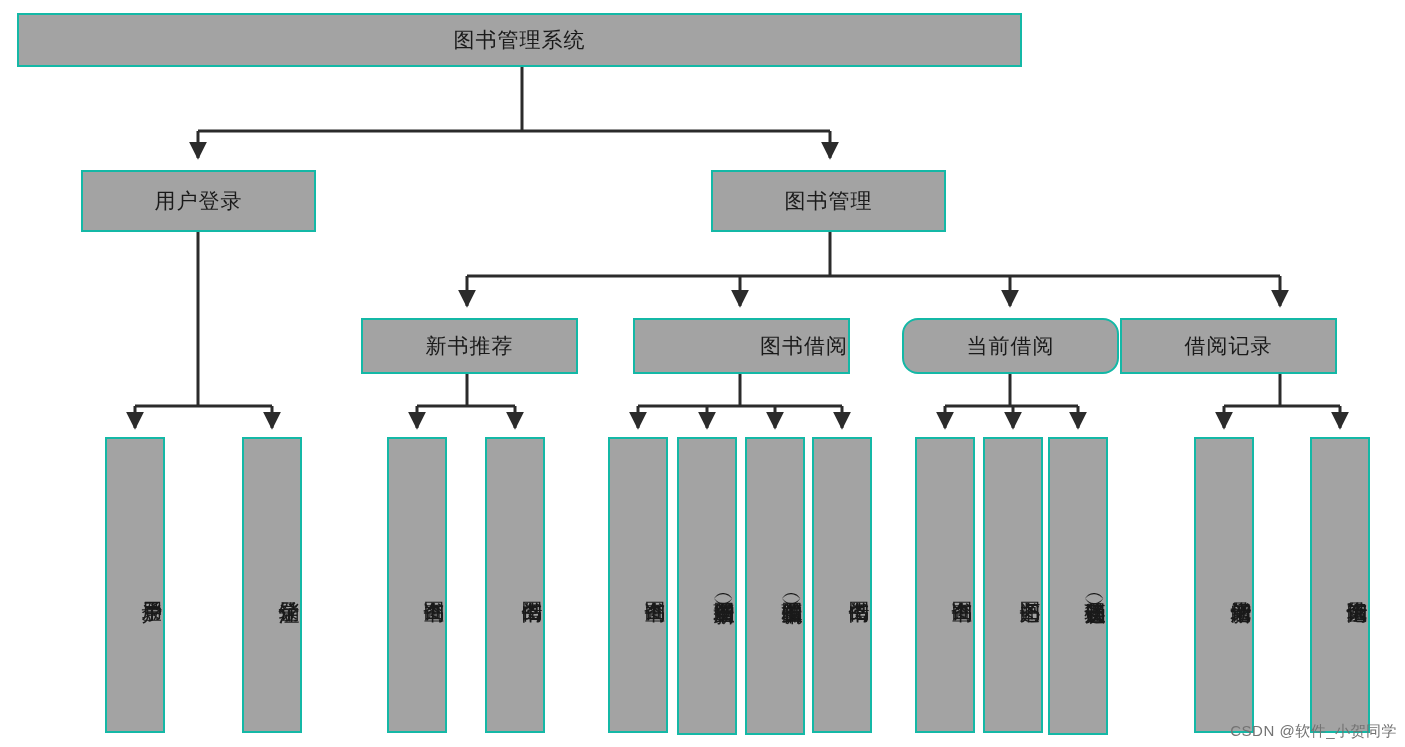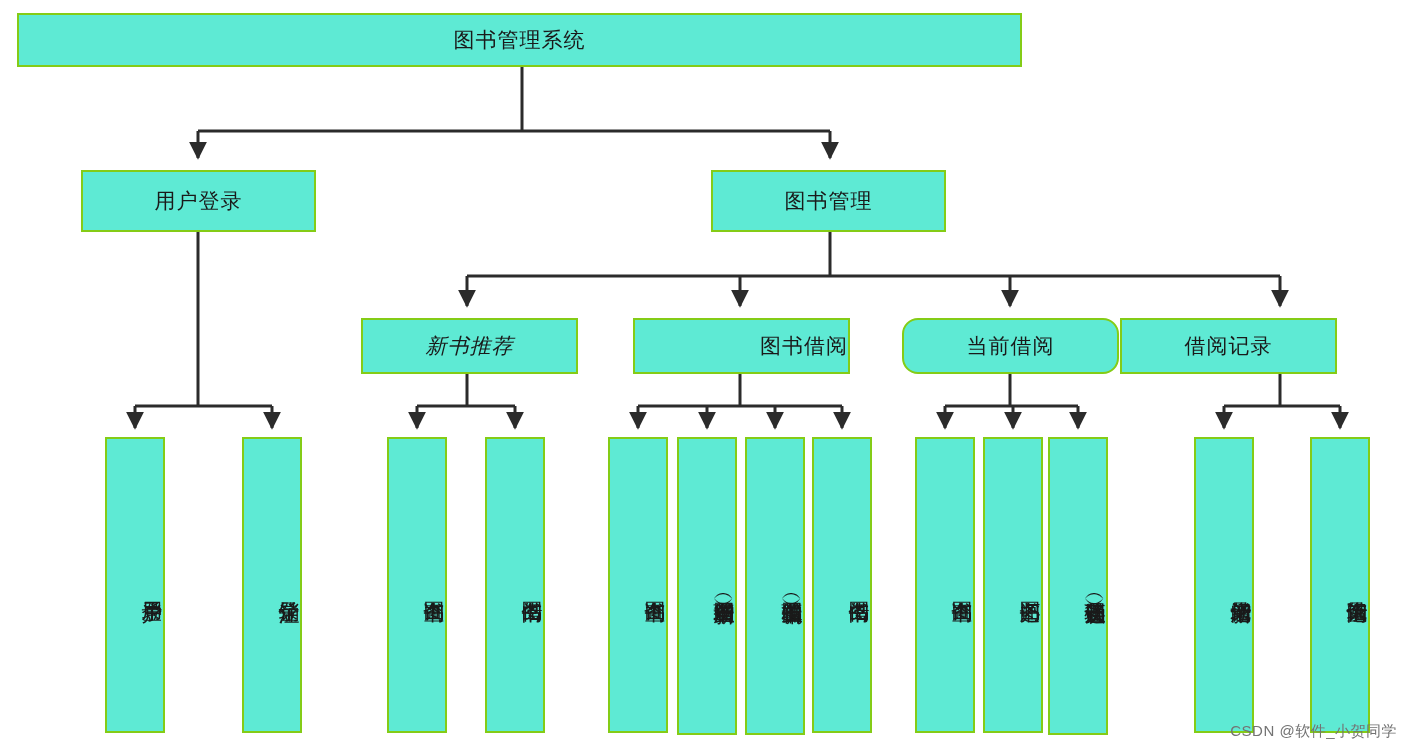--- a/index.html
+++ b/index.html
@@ -13,22 +13,22 @@
   #canvas {
     position: relative;
     width: 1405px;
     height: 747px;
     background: #ffffff;
     overflow: hidden;
   }
   .node {
     position: absolute;
     box-sizing: border-box;
-    border: 2px solid #84cc16;
-    background: #5eead4;
+    border: 2px solid #14b8a6;
+    background: #a3a3a3;
     display: flex;
     align-items: center;
     justify-content: center;
     color: #1a1a1a;
   }
   .node.horiz {
     font-size: 21px;
     letter-spacing: 1px;
   }
   .node.vert {
@@ -124,21 +124,21 @@
     <span>图书管理系统</span>
   </div>
 
   <div class="node horiz" style="left:81px; top:170px; width:235px; height:62px;">
     <span>用户登录</span>
   </div>
   <div class="node horiz" style="left:711px; top:170px; width:235px; height:62px;">
     <span>图书管理</span>
   </div>
 
-  <div class="node horiz" style="left:361px; top:318px; width:217px; height:56px;font-style:italic;">
+  <div class="node horiz" style="left:361px; top:318px; width:217px; height:56px;">
     <span>新书推荐</span>
   </div>
   <div class="node horiz" style="left:633px; top:318px; width:217px; height:56px;justify-content:flex-end;">
     <span>图书借阅</span>
   </div>
   <div class="node horiz" style="left:902px; top:318px; width:217px; height:56px;border-radius:16px;">
     <span>当前借阅</span>
   </div>
   <div class="node horiz" style="left:1120px; top:318px; width:217px; height:56px;">
     <span>借阅记录</span>

